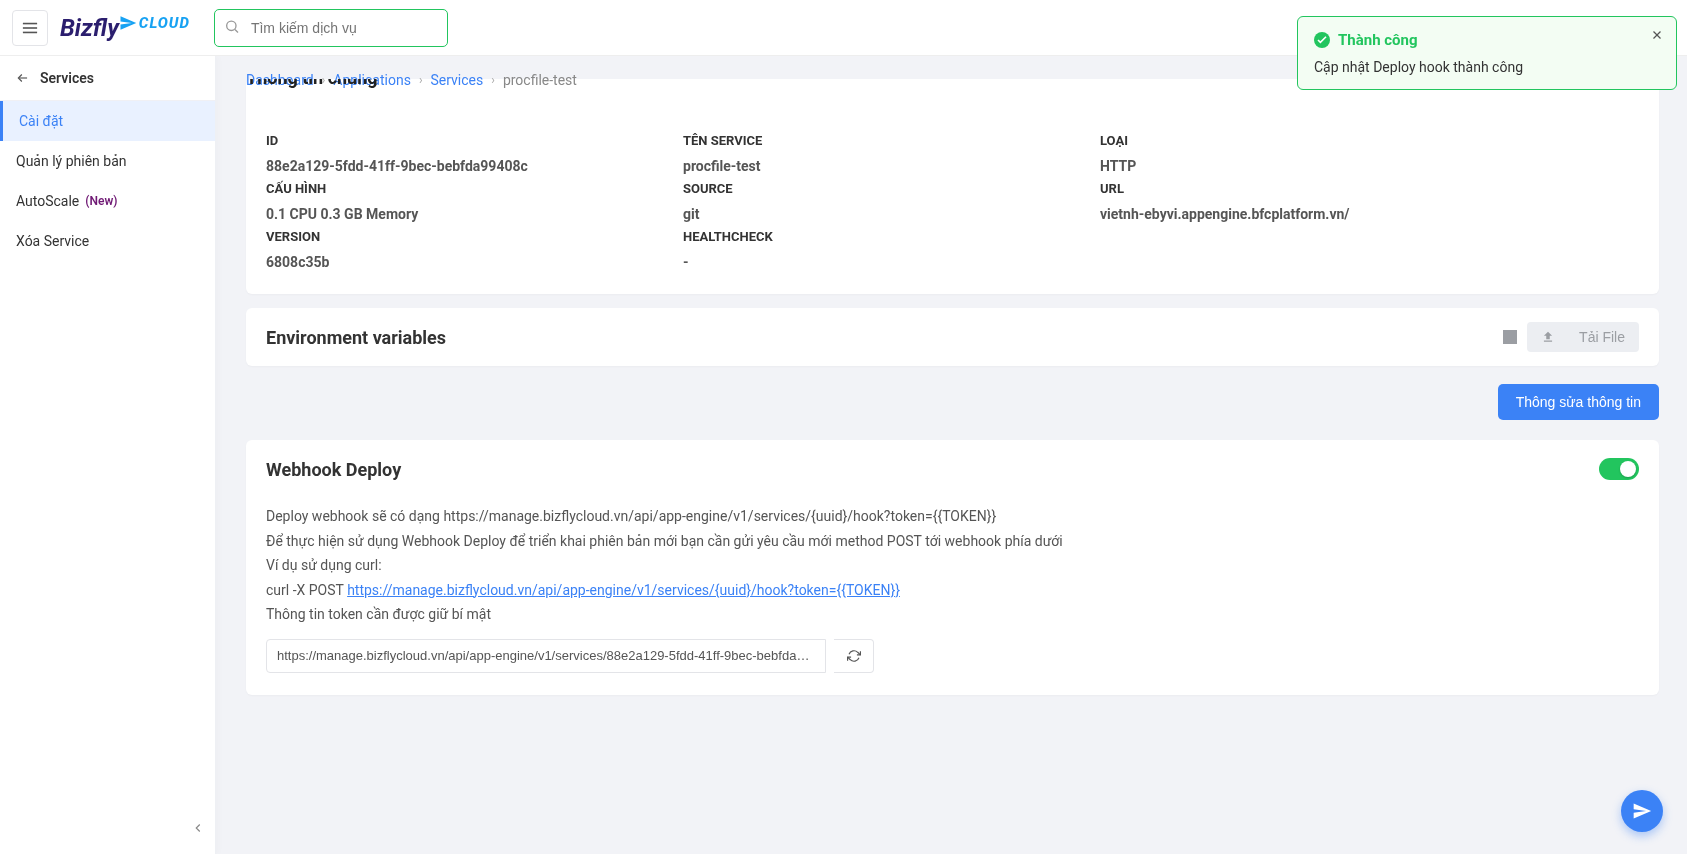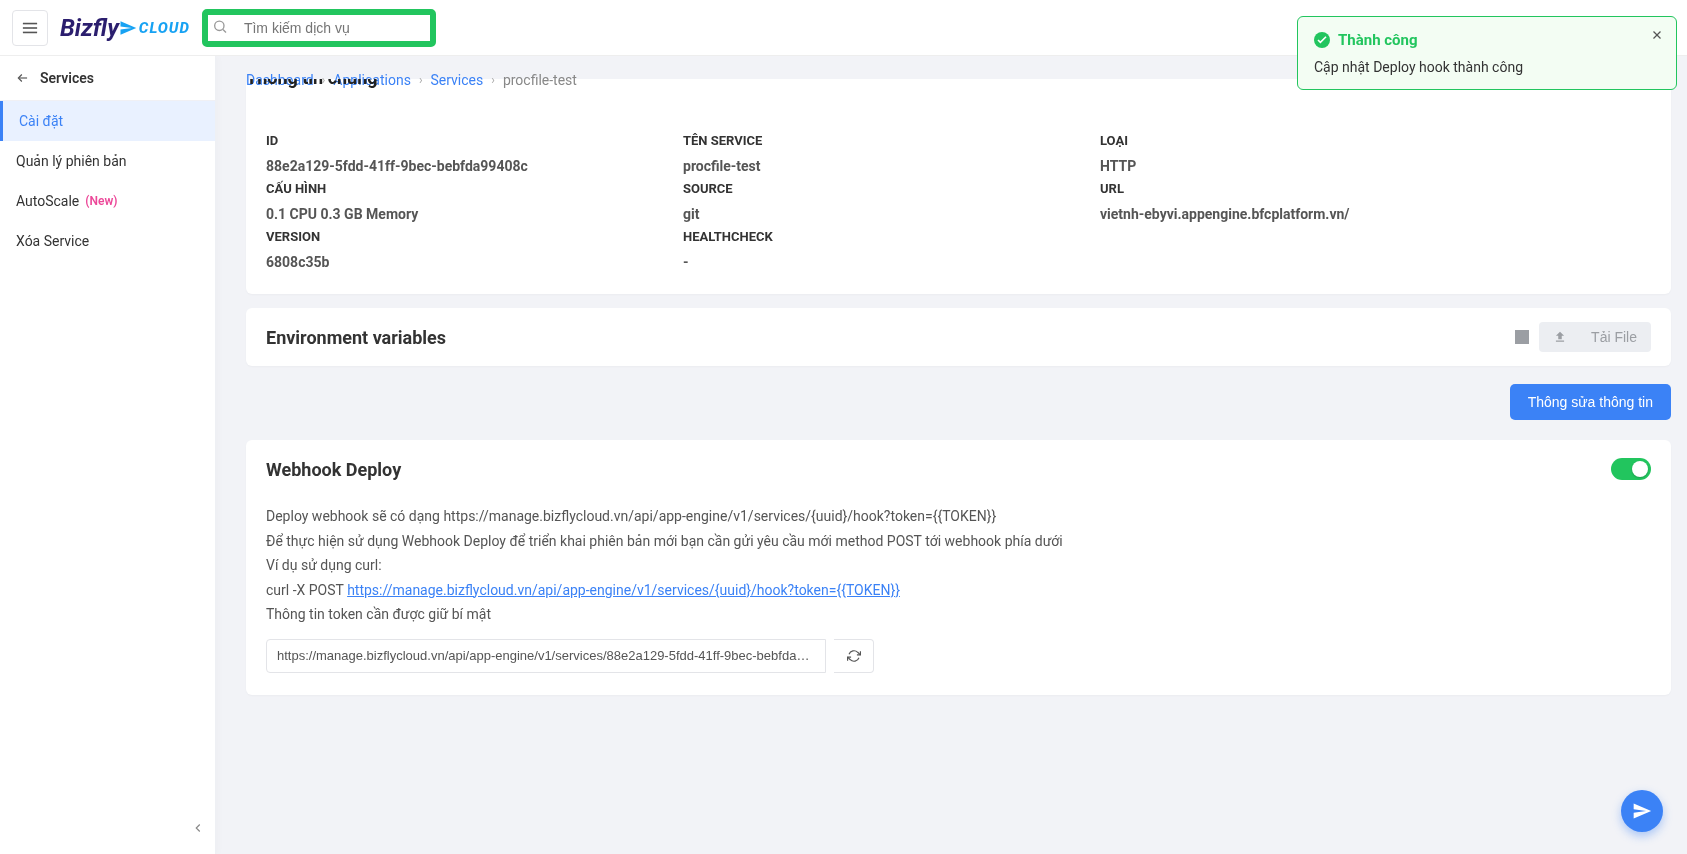--- a/index.html
+++ b/index.html
@@ -2,40 +2,40 @@
 <html><head>
 <meta charset="utf-8">
 <style>
 * { box-sizing: border-box; margin: 0; padding: 0; }
 body { font-family: -apple-system, BlinkMacSystemFont, "Segoe UI", Roboto, Arial, sans-serif; font-size: 14px; color: #333; background: #f2f3f7; width: 1687px; height: 854px; overflow: hidden; position: relative; }
 
 
 .topbar { position: absolute; top:0; left:0; right:0; height:56px; background:#fff; border-bottom:1px solid #eee; display:flex; align-items:center; padding:0 12px; z-index:10; }
 .menu-btn { width:36px; height:36px; border:1px solid #e3e4e8; border-radius:4px; background:#fff; display:flex; align-items:center; justify-content:center; margin-right:12px; cursor:pointer; }
 .menu-btn svg { width:16px; height:12px; stroke:#555; }
-.logo { font-size:24px; font-weight:700; color:#2b1e6e; margin-right:12px; display:flex; align-items:center; }
+.logo { font-size:24px; font-weight:700; color:#2b1e6e; margin-right:24px; display:flex; align-items:flex-start; }
 .logo .bold { font-style:italic; }
 .logo .cloud { color:#17a2f3; font-weight:800; letter-spacing:1px; font-size:15px; margin-left:2px; font-style:italic;}
 .logo svg { width:18px; height:18px; margin-left:0; }
 .search-wrap { position:relative; width:234px; }
-.search-wrap input { width:100%; height:38px; border:6px solid #22c55e; border-radius:5px; padding:0 12px 0 36px; font-size:14px; outline:none; }
+.search-wrap input { width:100%; height:38px; border:1px solid #22c55e; border-radius:5px; padding:0 12px 0 36px; font-size:14px; outline:none; }
 .search-wrap .sicon { position:absolute; left:10px; top:50%; transform:translateY(-50%); color:#999; }
 
 
 .sidebar { position:absolute; top:56px; left:0; width:216px; bottom:0; background:#fff; border-right:1px solid #eef0f4; box-shadow: 3px 0 6px rgba(0,0,0,0.02);}
 .side-head { display:flex; align-items:center; padding:14px 16px; border-bottom:1px solid #f0f0f4; cursor:pointer;}
 .side-head svg { width:14px; height:14px; margin-right:10px; stroke:#555;}
 .side-head span { font-weight:600; color:#333; font-size:14px;}
 .side-item { padding:12px 16px; font-size:14px; color:#333; cursor:pointer; display:flex; align-items:center;}
 .side-item.active { background:#e9f1ff; color:#3b82f6; border-left:3px solid #3b82f6; }
-.badge-new { color:#ec4899; font-size:12px; font-weight:600; margin-left:6px; }
+.badge-new { color:#701a75; font-size:12px; font-weight:600; margin-left:6px; }
 .collapse-btn { position:absolute; bottom:16px; right:10px; color:#888; cursor:pointer;}
 
 
-.main { position:absolute; left:216px; top:56px; right:0; bottom:0; overflow-y:auto; padding:0 16px 60px 30px;}
+.main { position:absolute; left:216px; top:56px; right:0; bottom:0; overflow-y:auto; padding:0 28px 60px 30px;}
 .breadcrumb-row { height:36px; display:flex; align-items:center; font-size:14px; padding-top:12px; margin-bottom:4px;}
 .breadcrumb-row a { color:#3b82f6; text-decoration:none; cursor:pointer;}
 .breadcrumb-row .sep { margin:0 8px; color:#aaa; font-size:12px;}
 .breadcrumb-row .current { color:#888;}
 
 .card { background:#fff; border-radius:6px; margin-top:-17px; padding:0 0 18px 0; box-shadow:0 1px 2px rgba(0,0,0,0.03);}
 .info-grid { display:grid; grid-template-columns: 410px 410px 1fr; column-gap:0; row-gap:18px; padding:26px 20px 6px 20px;gap:7px;}
 .info-label { font-size:13px; font-weight:700; color:#333; text-transform:uppercase; margin-bottom:10px;}
 .info-val { font-size:14px; color:#555;font-weight:bold; }
 

